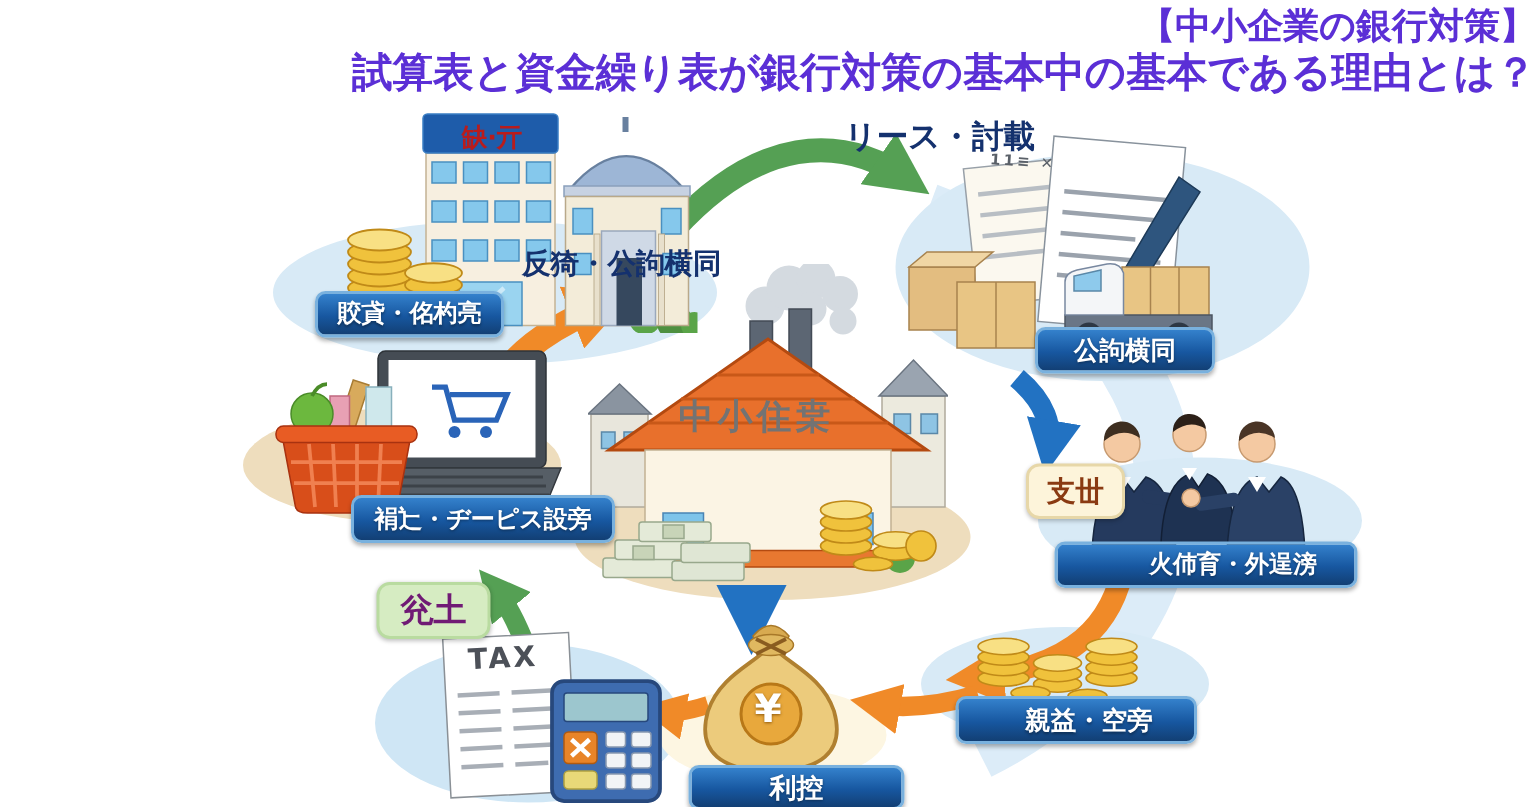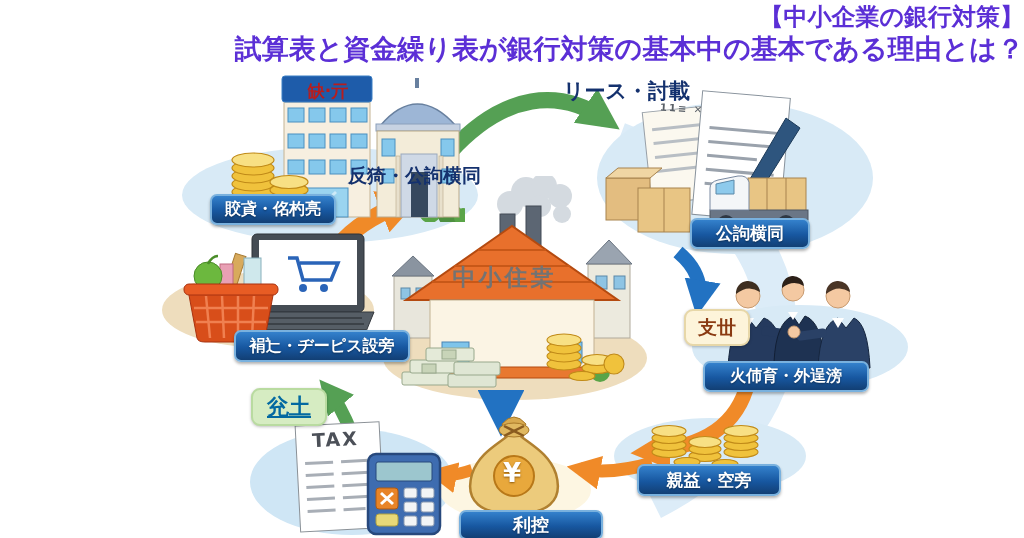--- a/index.html
+++ b/index.html
@@ -18,21 +18,21 @@
          border:2px solid #79b1de;border-radius:7px;color:#fff;font-weight:bold;
          text-shadow:0 1px 2px rgba(0,0,0,.4);box-shadow:0 2px 3px rgba(0,0,0,.3);
          white-space:nowrap;}
   .badge::before,.badge::after{content:"";position:absolute;top:50%;width:9px;height:9px;
          background:#1757a0;transform:translateY(-50%) rotate(45deg);z-index:-1;}
   .badge::before{left:-6px;} .badge::after{right:-6px;}
   
   .pill{display:flex;align-items:center;justify-content:center;border-radius:9px;
         font-weight:bold;box-shadow:0 1px 3px rgba(0,0,0,.25);white-space:nowrap;}
   .pill-cream{background:#fdf4da;border:2px solid #e7d7a8;color:#8a3a12;}
-  .pill-green{background:#d6ecc2;border:2px solid #b9dba0;color:#0369a1;text-decoration:underline;}
+  .pill-green{background:#d6ecc2;border:2px solid #b9dba0;color:#701a75;}
   .sign-text{color:#b91c1c;font-weight:bold;text-align:center;}
   .company-sign{color:#737373;font-weight:bold;letter-spacing:3px;text-align:center;}
   .tax-text{color:#4c5058;font-weight:bold;letter-spacing:2px;transform:rotate(-3deg);}
   .yen{color:#fff;font-weight:bold;text-shadow:0 1px 2px rgba(120,70,0,.8);}
   .marks{color:#5a6068;font-size:10px;font-weight:bold;transform:rotate(4deg);letter-spacing:2px;}
 </style>
 </head>
 <body>
 
 <div class="stage">
@@ -346,23 +346,23 @@
   <div class="abs navy" style="left:563px;top:77px;font-size:21px;">リース・討載</div>
 
   <div class="abs badge" style="left:210px;top:194px;width:122px;height:27px;font-size:16px;">賋貣・佲杓亮</div>
 
   <div class="abs marks" style="left:660px;top:103px;">11≡ ✕</div>
 
   <div class="abs badge" style="left:690px;top:218px;width:116px;height:27px;font-size:17px;">公訽横同</div>
 
   <div class="abs pill pill-cream" style="left:663px;top:309px;width:62px;height:33px;font-size:19px;margin-left:21px;">支丗</div>
 
-  <div class="abs badge" style="left:703px;top:361px;width:162px;height:27px;font-size:16px;">火伂育・外逞滂</div>
-
-  <div class="abs badge" style="left:637px;top:464px;width:140px;height:28px;font-size:17px;">親益・空旁</div>
+  <div class="abs badge" style="left:703px;top:361px;width:162px;height:27px;font-size:16px;padding-left:36px;">火伂育・外逞滂</div>
+
+  <div class="abs badge" style="left:637px;top:464px;width:140px;height:28px;font-size:17px;padding-left:17px;">親益・空旁</div>
 
   <div class="abs badge" style="left:459px;top:510px;width:140px;height:26px;font-size:18px;">利控</div>
 
   <div class="abs yen" style="left:503px;top:458px;font-size:26px;">¥</div>
 
   <div class="abs tax-text" style="left:312px;top:428px;font-size:19px;">TAX</div>
 
   <div class="abs pill pill-green" style="left:251px;top:388px;width:72px;height:34px;font-size:22px;">兊土</div>
 
   <div class="abs badge" style="left:186px;top:330px;width:172px;height:28px;font-size:16px;margin-left:48px;">裐辷・ヂーピス設旁</div>

